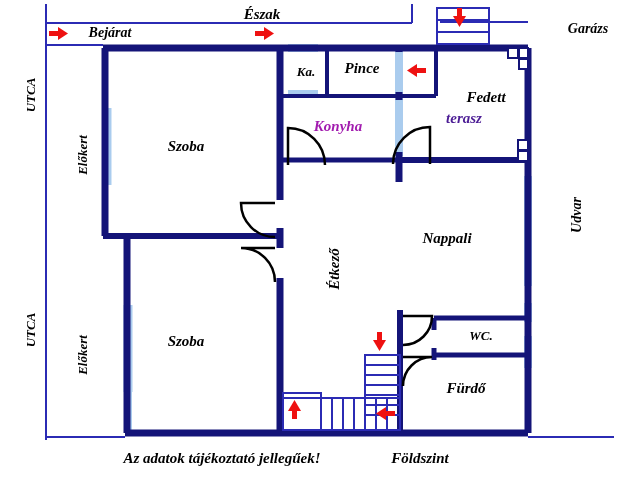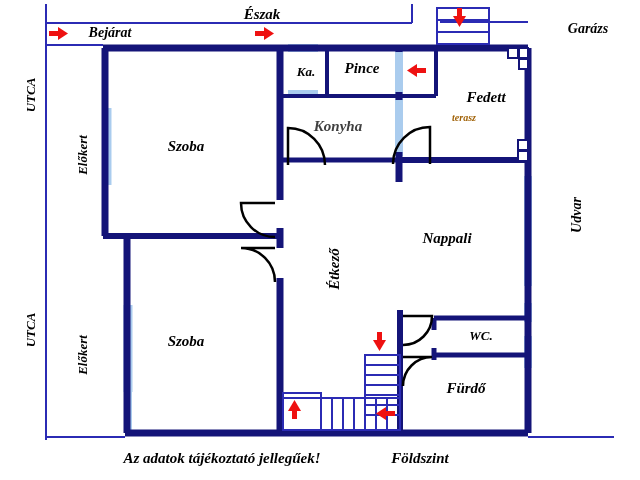--- a/index.html
+++ b/index.html
@@ -180,23 +180,23 @@
       <div class="lbl" style="font-size: 15px; color: rgb(0, 0, 0); left: 262px; top: 14px; transform: translate(-50%, -50%);">Észak</div>
       <div class="lbl" style="font-size: 14px; color: rgb(0, 0, 0); left: 110px; top: 33px; transform: translate(-50%, -50%);">Bejárat</div>
       <div class="lbl" style="font-size: 14px; color: rgb(0, 0, 0); left: 588px; top: 29px; transform: translate(-50%, -50%);">Garázs</div>
       <div class="lbl rot" style="font-size: 14px; color: rgb(0, 0, 0); left: 577px; top: 215px; transform: translate(-50%, -50%) rotate(-90deg);">Udvar</div>
       <div class="lbl rot" style="font-size: 13px; color: rgb(0, 0, 0); left: 82px; top: 155px; transform: translate(-50%, -50%) rotate(-90deg);">Előkert</div>
       <div class="lbl rot" style="font-size: 13px; color: rgb(0, 0, 0); left: 82px; top: 355px; transform: translate(-50%, -50%) rotate(-90deg);">Előkert</div>
       <div class="lbl" style="font-size: 15px; color: rgb(0, 0, 0); left: 186px; top: 146px; transform: translate(-50%, -50%);">Szoba</div>
       <div class="lbl" style="font-size: 15px; color: rgb(0, 0, 0); left: 186px; top: 341px; transform: translate(-50%, -50%);">Szoba</div>
       <div class="lbl" style="font-size: 13px; color: rgb(0, 0, 0); left: 306px; top: 71px; transform: translate(-50%, -50%);">Ka.</div>
       <div class="lbl" style="font-size: 15px; color: rgb(0, 0, 0); left: 362px; top: 68px; transform: translate(-50%, -50%);">Pince</div>
-      <div class="lbl" style="font-size: 15px; color: #404040; left: 338px; top: 126px; transform: translate(-50%, -50%);">Konyha</div>
+      <div class="lbl" style="font-size: 15px; color: #a21caf; left: 338px; top: 126px; transform: translate(-50%, -50%);">Konyha</div>
       <div class="lbl" style="font-size: 15px; color: rgb(0, 0, 0); left: 464px; top: 97px; transform: translate(-50%, -50%); margin-left: 22px;">Fedett</div>
-      <div class="lbl" style="font-size: 10px; color: #a16207; left: 464px; top: 118px; transform: translate(-50%, -50%); text-align: center;">terasz</div>
+      <div class="lbl" style="font-size: 15px; color: #4c1d95; left: 464px; top: 118px; transform: translate(-50%, -50%); text-align: center;">terasz</div>
       <div class="lbl" style="font-size: 15px; color: rgb(0, 0, 0); left: 447px; top: 238px; transform: translate(-50%, -50%);">Nappali</div>
       <div class="lbl rot" style="font-size: 15px; color: rgb(0, 0, 0); left: 334px; top: 269px; transform: translate(-50%, -50%) rotate(-90deg);">Étkező</div>
       <div class="lbl" style="font-size: 13px; color: rgb(0, 0, 0); left: 481px; top: 335px; transform: translate(-50%, -50%);">WC.</div>
       <div class="lbl" style="font-size: 15px; color: rgb(0, 0, 0); left: 466px; top: 388px; transform: translate(-50%, -50%);">Fürdő</div>
       <div class="lbl" style="font-size: 15px; color: rgb(0, 0, 0); left: 222px; top: 458px; transform: translate(-50%, -50%); text-align: right;">Az adatok tájékoztató jellegűek!</div>
       <div class="lbl" style="font-size: 15px; color: rgb(0, 0, 0); left: 420px; top: 458px; transform: translate(-50%, -50%);">Földszint</div>
     </div>
 </div>
 
 </body></html>

